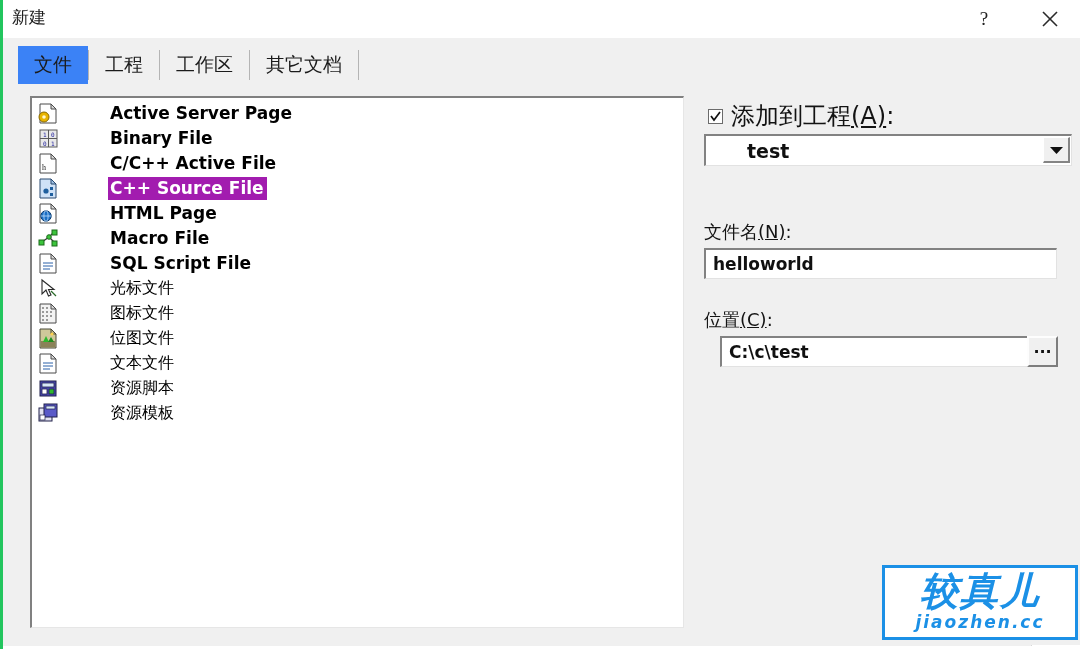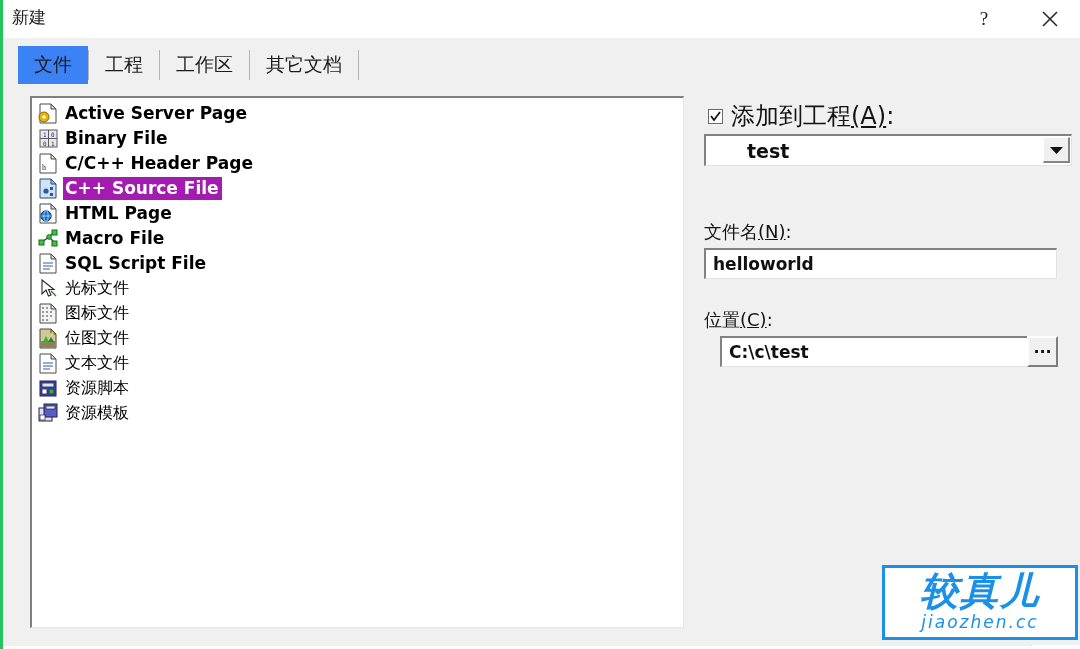--- a/index.html
+++ b/index.html
@@ -156,20 +156,21 @@
   }
   .lb-item .icon svg { display: block; }
   .lb-label {
     font-size: 17px;
     color: #000000;
     font-family: "DejaVu Sans", sans-serif;
     font-weight: bold;
     white-space: nowrap;
     padding: 1px 3px 2px 2px;
     line-height: 20px;
+    margin-left: 45px;
   }
   .lb-item.selected .lb-label {
     background: #a21caf;
     color: #ffffff;
   }
   .lb-label.cjk { font-weight: normal; font-size: 16px; }
   
   .right {
     position: absolute;
     left: 700px;
@@ -309,21 +310,21 @@
     font-size: 38px;
     font-weight: bold;
     color: #1b90e6;
     font-family: "DejaVu Sans", sans-serif;
     font-style: italic;
     letter-spacing: 2px;
     line-height: 42px;
   }
   .wm-en {
     font-size: 17px;
-    font-weight: normal;
+    font-weight: bold;
     font-style: italic;
     color: #1b90e6;
     font-family: "DejaVu Sans", sans-serif;
     letter-spacing: 2px;
     line-height: 20px;
   }
   .bottom-edge {
     position: absolute;
     left: 0;
     top: 646px;
@@ -404,21 +405,21 @@
             <span class="lb-label">Binary File</span>
           </div>
           <div class="lb-item">
             <span class="icon">
               <svg width="21" height="21" viewBox="0 0 21 21">
                 <path d="M2 1 h11 l5 5 v14 h-16 z" fill="#ffffff" stroke="#4a4a4a" stroke-width="1"></path>
                 <path d="M13 1 v5 h5 z" fill="#d6d6d6" stroke="#4a4a4a" stroke-width="1"></path>
                 <text x="4" y="17" font-size="8" fill="#202020" font-family="serif">h</text>
               </svg>
             </span>
-            <span class="lb-label">C/C++ Header Page</span>
+            <span class="lb-label">C/C++ Active File</span>
           </div>
           <div class="lb-item selected">
             <span class="icon">
               <svg width="21" height="21" viewBox="0 0 21 21">
                 <path d="M2 1 h11 l5 5 v14 h-16 z" fill="#cfe2f7" stroke="#2a4a70" stroke-width="1"></path>
                 <path d="M13 1 v5 h5 z" fill="#9cc0e4" stroke="#2a4a70" stroke-width="1"></path>
                 <circle cx="8" cy="13" r="2.6" fill="#1f5f9e"></circle>
                 <rect x="12" y="9" width="3" height="3" fill="#1f5f9e"></rect>
                 <rect x="12" y="15" width="3" height="3" fill="#1f5f9e"></rect>
               </svg>

